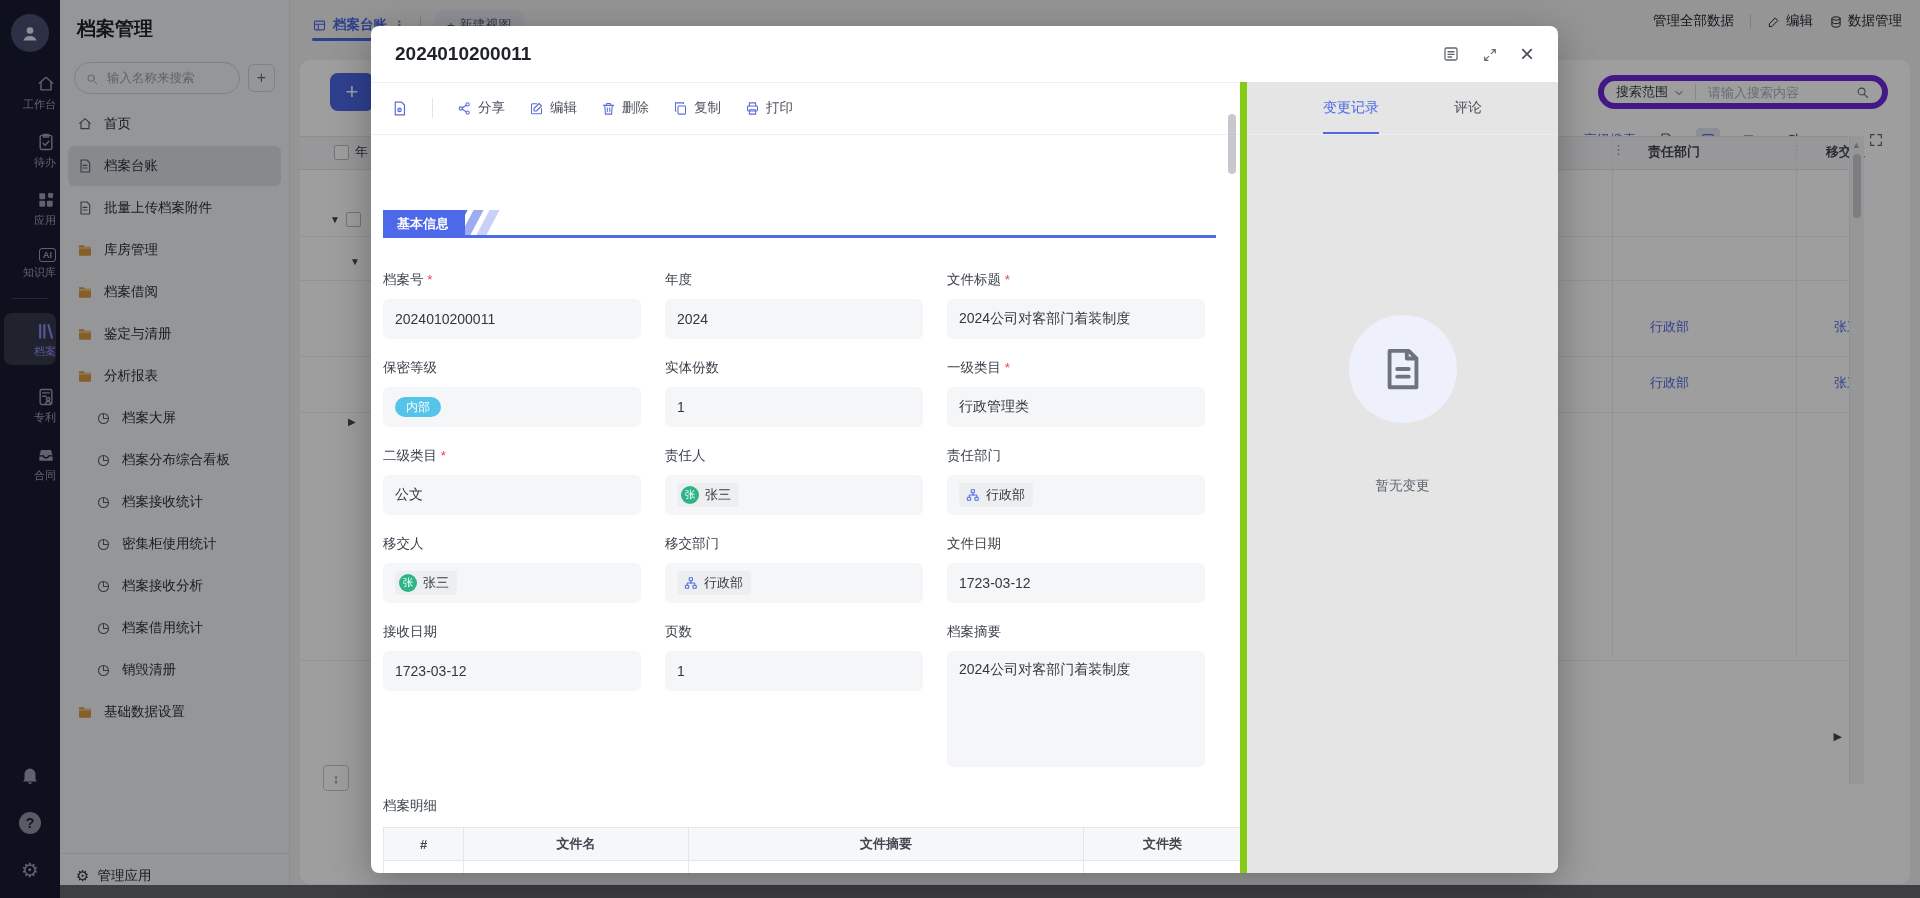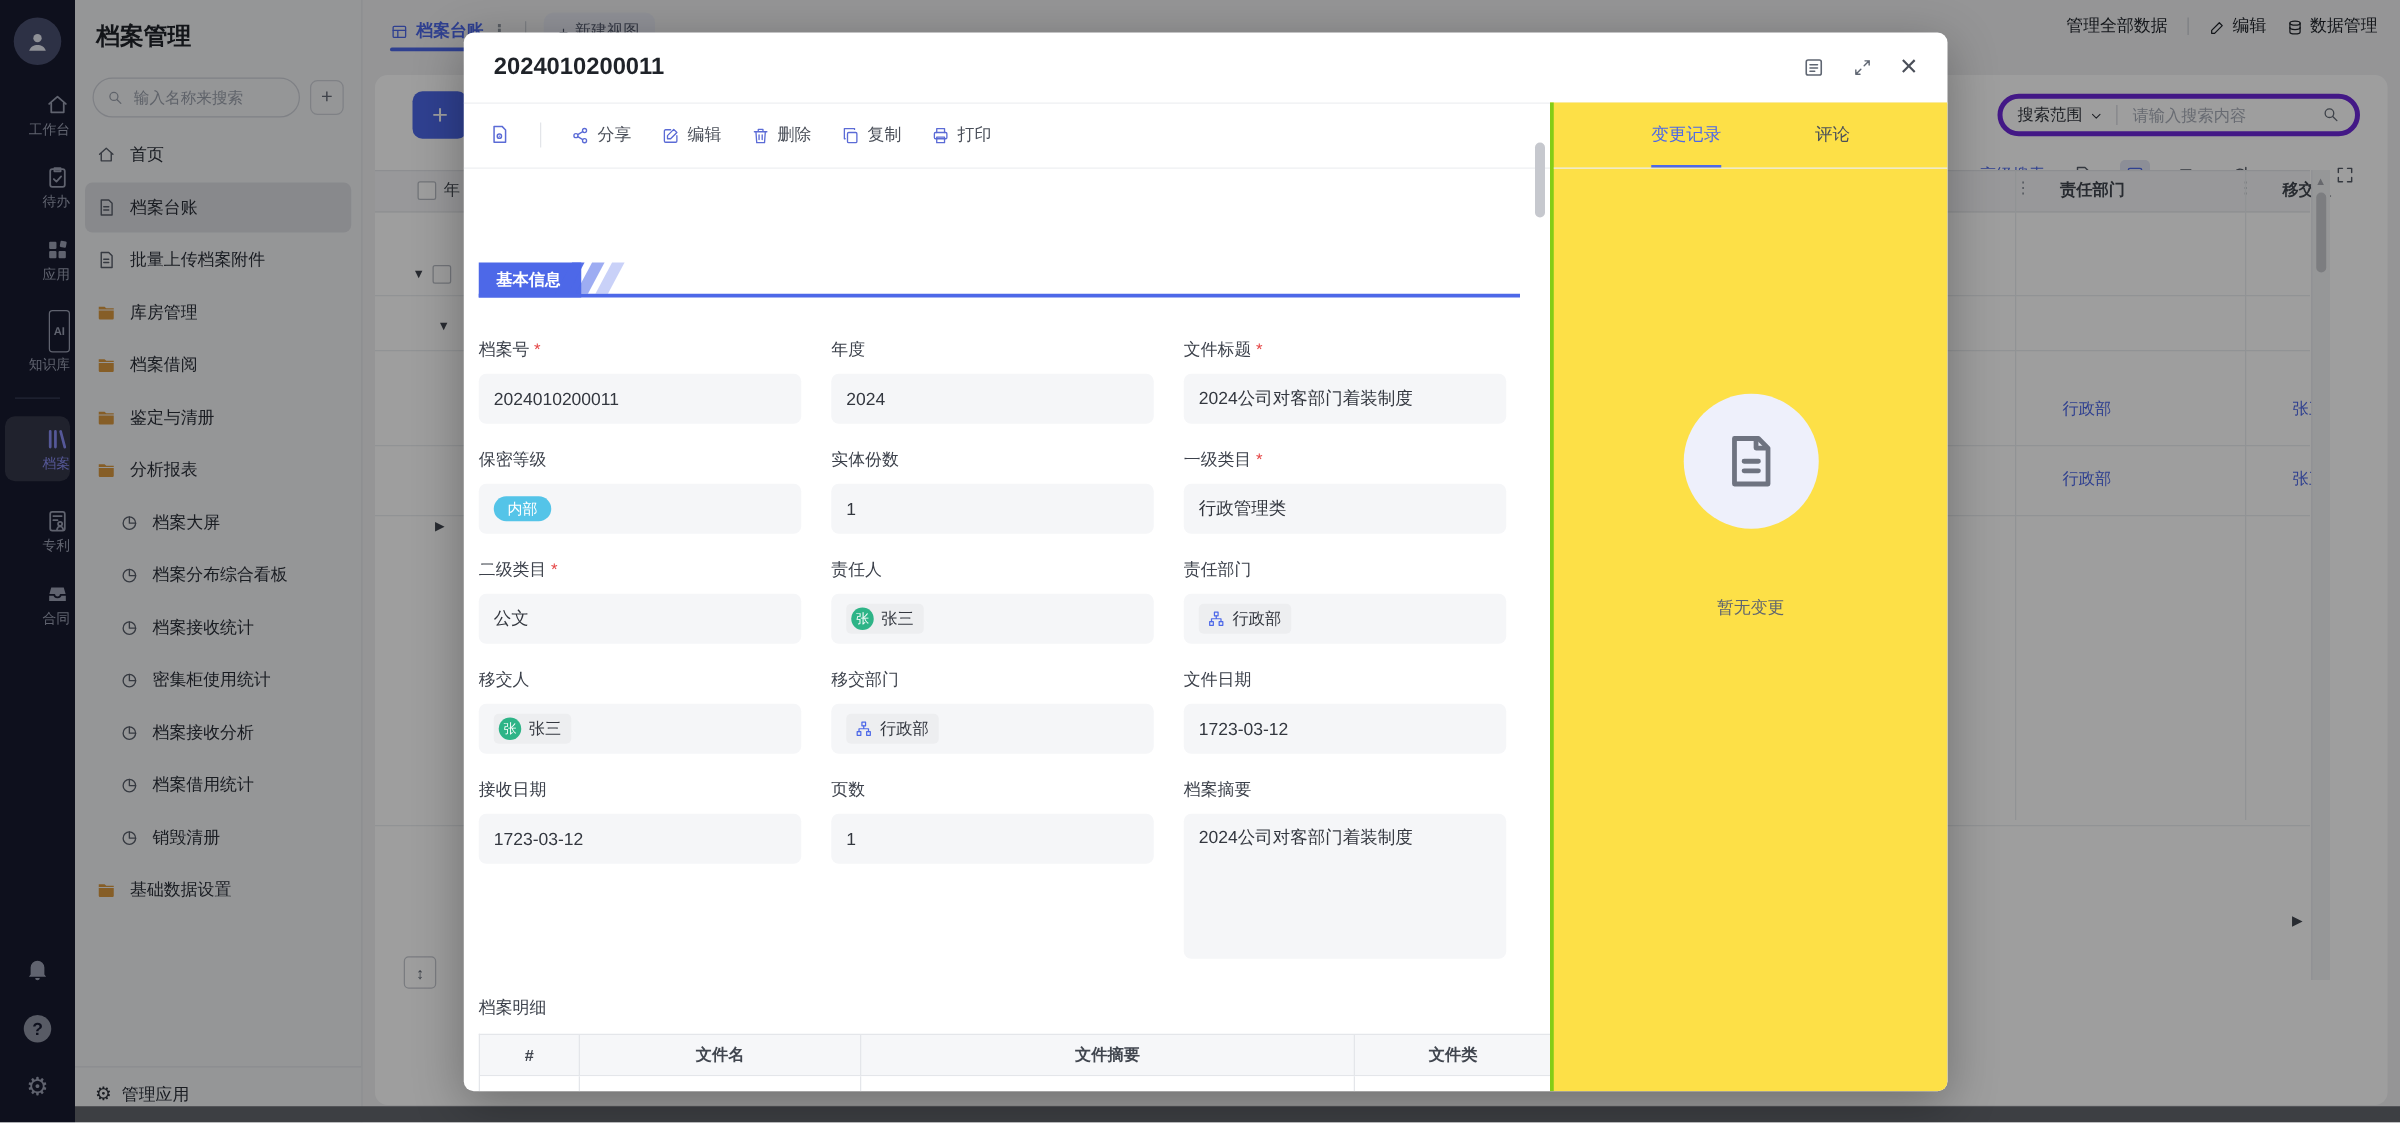--- a/index.html
+++ b/index.html
@@ -11,21 +11,21 @@
   svg.ic{display:inline-block;vertical-align:middle;fill:none;stroke:currentColor;stroke-width:1.7;stroke-linecap:round;stroke-linejoin:round;}
 
   
   .rail{position:absolute;left:0;top:0;width:60px;height:898px;background:#171A2F;z-index:1;display:flex;flex-direction:column;align-items:center;}
   .rail-avatar{width:38px;height:38px;border-radius:50%;background:#4A5070;color:#E6E8F2;display:flex;align-items:center;justify-content:center;margin-top:14px;}
   .rail-item{width:52px;margin-top:22px;display:flex;flex-direction:column;align-items:flex-end;gap:4px;color:#9BA0B3;font-size:11px;cursor:pointer;}
   .rail-item .lbl{line-height:12px;}
   .rail-item.active{background:rgba(255,255,255,.13);border-radius:8px;padding:8px 0;margin:14px 0 0;color:#8A8FF5;}
   .rail-divider{width:36px;border-top:1px solid #3A3F58;margin-top:20px;}
   .rail-bottom{margin-top:auto;display:flex;flex-direction:column;align-items:center;gap:26px;padding-bottom:18px;color:#9BA0B3;}
-  .ai-badge{display:inline-block;border:1.5px solid currentColor;border-radius:3px;font-size:9px;font-weight:bold;padding:11px 3px;line-height:10px;}
+  .ai-badge{display:inline-block;border:1.5px solid currentColor;border-radius:3px;font-size:9px;font-weight:bold;padding:1px 3px;line-height:10px;}
   .q-circle{width:22px;height:22px;border-radius:50%;background:#8E93A4;color:#171A2F;font-size:14px;font-weight:bold;display:flex;align-items:center;justify-content:center;}
   .gear-glyph{font-size:20px;line-height:20px;}
 
   
   .sidebar{position:absolute;left:60px;top:0;width:230px;height:898px;background:#F1F2F4;z-index:1;border-right:1px solid #E2E4E8;box-sizing:border-box;}
   .sb-title{font-size:19px;font-weight:bold;color:#1F2329;padding:16px 0 0 17px;}
   .sb-search-row{display:flex;align-items:center;gap:8px;margin:20px 14px 6px 14px;}
   .sb-search{flex:1;display:flex;align-items:center;gap:6px;border:1px solid #CDD0D7;border-radius:16px;height:30px;padding:0 10px;color:#9AA0AB;background:transparent;}
   .sb-search input{border:none;outline:none;background:transparent;font-size:12.5px;width:120px;color:#555;font-family:inherit;}
   .sb-search input::placeholder{color:#9AA0AB;}
@@ -44,21 +44,21 @@
   .top-tabs{position:absolute;left:22px;top:10px;display:flex;align-items:center;gap:14px;}
   .view-tab{display:flex;align-items:center;gap:6px;color:#4D68E8;font-size:13.5px;font-weight:bold;cursor:pointer;}
   .view-tab-underline{position:absolute;left:22px;top:38px;width:88px;height:3px;background:#4D68E8;border-radius:2px;}
   .tabs-sep{width:1px;height:16px;background:#C8CBD2;}
   .new-view-btn{display:flex;align-items:center;gap:5px;background:#E7E9F2;border-radius:8px;height:30px;padding:0 12px;font-size:13px;color:#555B6E;cursor:pointer;}
   .top-right{position:absolute;right:18px;top:12px;display:flex;align-items:center;gap:16px;font-size:13.5px;color:#1F2329;}
   .tr-sep{width:1px;height:14px;background:#C8CBD2;}
   .tr-btn{display:flex;align-items:center;gap:5px;cursor:pointer;}
   .card{position:absolute;left:10px;top:60px;right:10px;bottom:14px;background:#FFFFFF;border-radius:10px;}
   .add-btn{position:absolute;left:30px;top:13px;width:44px;height:38px;background:#4D68E8;border-radius:8px;color:#fff;font-size:22px;display:flex;align-items:center;justify-content:center;cursor:pointer;}
-  .search-pill{position:absolute;right:22px;top:15px;width:290px;height:34px;border:4px solid #6d28d9;border-radius:17px;display:flex;align-items:center;padding:0 12px;box-sizing:border-box;background:#fff;}
+  .search-pill{position:absolute;right:22px;top:15px;width:290px;height:34px;border:6px solid #6d28d9;border-radius:17px;display:flex;align-items:center;padding:0 12px;box-sizing:border-box;background:#fff;}
   .scope{display:flex;align-items:center;gap:5px;font-size:13px;color:#33373F;cursor:pointer;white-space:nowrap;}
   .pill-sep{width:1px;height:16px;background:#D5D8DE;margin:0 10px;}
   .search-pill input{border:none;outline:none;flex:1;font-size:13px;color:#555;background:transparent;font-family:inherit;min-width:0;}
   .search-pill input::placeholder{color:#A8ADB8;}
   .tools-row{position:absolute;right:22px;top:68px;display:flex;align-items:center;gap:18px;color:#555B66;}
   .adv-link{font-size:13px;color:#4D68E8;cursor:pointer;}
   .tool-ic{cursor:pointer;display:flex;align-items:center;justify-content:center;width:24px;height:24px;border-radius:4px;}
   .tool-ic.sel{background:#E2E5F4;color:#4D68E8;}
   
   .bg-head{position:absolute;left:10px;right:72px;top:136px;height:32px;background:#F5F6F8;border-top:1px solid #E4E6EA;border-bottom:1px solid #E4E6EA;}
@@ -105,21 +105,21 @@
   .chip.dept{padding-left:7px;}
   .avatar-dot{width:18px;height:18px;border-radius:50%;background:#2EB487;color:#fff;font-size:10.5px;display:flex;align-items:center;justify-content:center;}
   .org-ic{color:#4D68E8;display:flex;}
   .detail-title{font-size:13.5px;color:#3C414B;margin-top:30px;}
   .d-table{margin-top:12px;border:1px solid #E4E6EA;border-bottom:none;width:857px;}
   .d-table .hrow{display:flex;background:#F6F7F9;height:32px;border-bottom:1px solid #E4E6EA;font-size:13px;color:#41464F;font-weight:bold;}
   .d-table .drow{display:flex;height:70px;font-size:13px;color:#41464F;background:#fff;}
   .d-cell{display:flex;align-items:center;justify-content:center;border-right:1px solid #E4E6EA;box-sizing:border-box;}
   .c0{width:80px;} .c1{width:225px;} .c2{width:395px;} .c3{flex:1;border-right:none;}
   
-  .m-right{position:absolute;left:869px;top:56px;right:0;bottom:0;background:#fde047;border-left:3px solid #84cc16;}
+  .m-right{position:absolute;left:869px;top:56px;right:0;bottom:0;background:#e5e5e5;border-left:7px solid #84cc16;}
   .rp-tabs{height:52px;border-bottom:1px solid #ECEDF0;display:flex;align-items:center;justify-content:center;gap:75px;}
   .rp-tab{font-size:14px;color:#4A4F59;cursor:pointer;position:relative;height:100%;display:flex;align-items:center;}
   .rp-tab.active{color:#4D68E8;}
   .rp-tab.active::after{content:"";position:absolute;left:0;right:0;bottom:0;height:2px;background:#4D68E8;}
   .rp-empty{display:flex;flex-direction:column;align-items:center;gap:24px;}
   .empty-circle{margin-top:180px;width:108px;height:108px;border-radius:50%;background:#EEF0FB;color:#6E7380;display:flex;align-items:center;justify-content:center;}
   .empty-text{margin-top:30px;font-size:13.5px;color:#5F6570;}
 </style>
 </head>
 <body>

